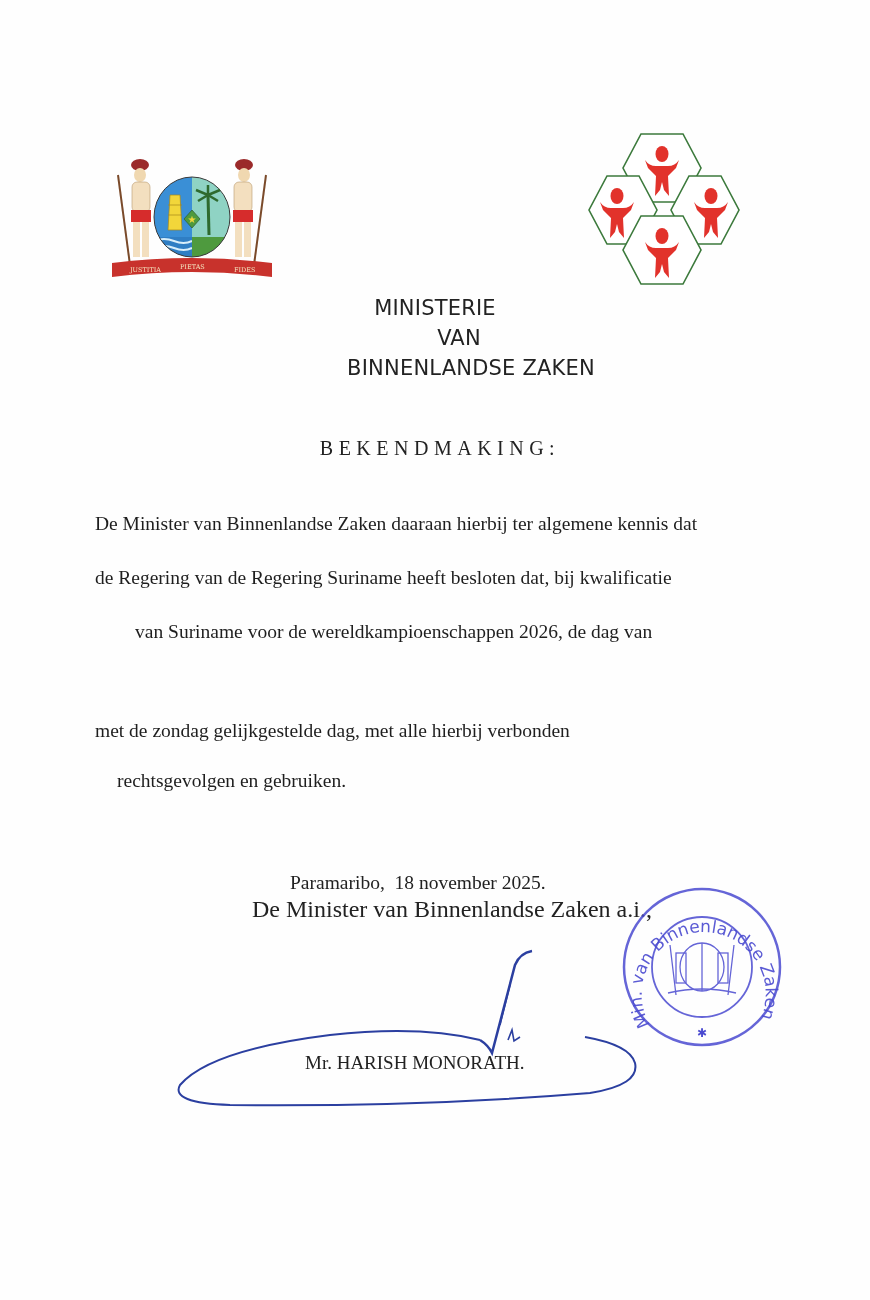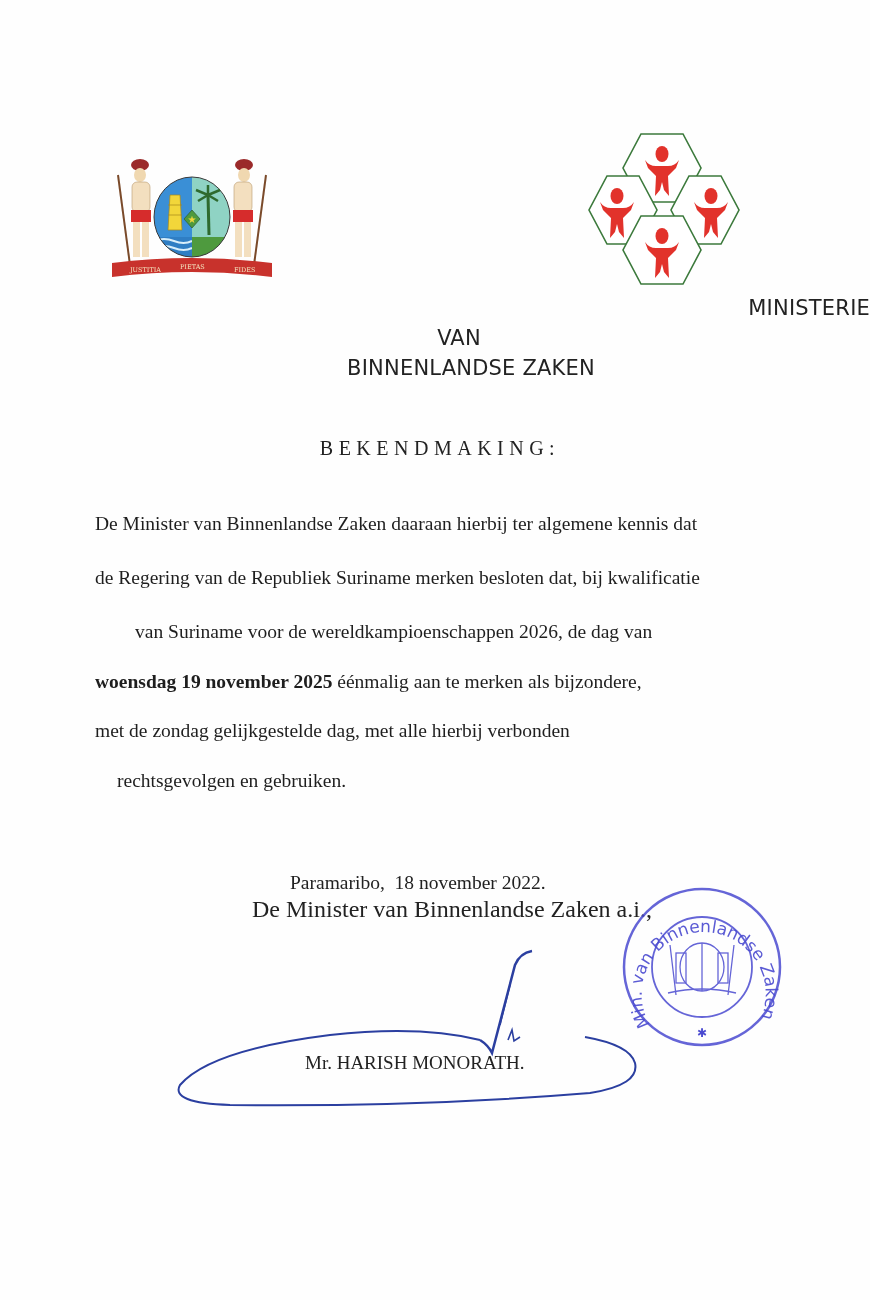--- a/index.html
+++ b/index.html
@@ -8,21 +8,21 @@
     font-family: "Liberation Serif", serif; color: #1c1c1c;
   }
   .page { position: absolute; left: 0; top: 0; width: 870px; height: 1300px; background: #fefefe; }
   .abs { position: absolute; }
   .coat { left: 108px; top: 155px; width: 168px; height: 125px; }
   .logo { left: 585px; top: 128px; width: 162px; height: 162px; }
   .heading {
     left: 0; width: 870px; text-align: center; font-family: "DejaVu Sans", sans-serif;
     font-size: 21px; color: #222; letter-spacing: 0.2px;
   }
-  .h1 { top: 296px; left: 0px; text-align: right; }
+  .h1 { top: 296px; left: 0px; }
   .h2 { top: 326px; left: 0px; margin-left: 24px; }
   .h3 { top: 356px; left: 0px; margin-left: 36px; }
   .bekend {
     top: 437px; left: 0; width: 880px; text-align: center;
     font-family: "Liberation Serif", serif; font-size: 20px; letter-spacing: 5.5px; color: #222;
   }
   .body-line { left: 95px; font-size: 19.5px; color: #1e1e1e; white-space: nowrap; }
   .l1 { top: 513px; } .l2 { top: 567px; } .l3 { top: 621px; margin-left: 40px; }
   .l4 { top: 671px; } .l5 { top: 720px; } .l6 { top: 770px; margin-left: 22px; }
   .bold { font-weight: bold; }
@@ -106,29 +106,26 @@
     </svg>
   </div>
 
   <div class="abs heading h1">MINISTERIE</div>
   <div class="abs heading h2">VAN</div>
   <div class="abs heading h3">BINNENLANDSE ZAKEN</div>
 
   <div class="abs bekend">BEKENDMAKING:</div>
 
   <div class="abs body-line l1">De Minister van Binnenlandse Zaken daaraan hierbij ter algemene kennis dat</div>
-  <div class="abs body-line l2">de Regering van de Republiek Suriname merken besloten dat, bij kwalificatie</div>
+  <div class="abs body-line l2">de Regering van de Regering Suriname heeft besloten dat, bij kwalificatie</div>
   <div class="abs body-line l3">van Suriname voor de wereldkampioenschappen 2026, de dag van</div>
-  <div class="abs body-line l4">
-    <span class="bold">woensdag 19 november 2025</span><span> éénmalig aan te merken als bijzondere,</span>
-  </div>
   <div class="abs body-line l5">met de zondag gelijkgestelde dag, met alle hierbij verbonden</div>
   <div class="abs body-line l6">rechtsgevolgen en gebruiken.</div>
 
-  <div class="abs place" style="white-space: pre;">Paramaribo,  18 november 2022.</div>
+  <div class="abs place" style="white-space: pre;">Paramaribo,  18 november 2025.</div>
   <div class="abs sig-title">De Minister van Binnenlandse Zaken a.i.,</div>
 
   <div class="abs signature">
     <svg width="480" height="165" viewBox="0 0 480 165">
       <path d="M310 95 Q250 80 160 90 Q40 105 10 140 Q0 158 60 160 Q250 162 420 148 Q470 140 465 118 Q460 100 415 92" fill="none" stroke="#2b3fa0" stroke-width="2"></path>
       <path d="M310 95 Q318 100 322 108 L345 20 Q350 8 362 6" fill="none" stroke="#2b3fa0" stroke-width="2.5"></path>
       <path d="M340 40 L330 80" fill="none" stroke="#2b3fa0" stroke-width="1.5"></path>
       <path d="M338 95 L342 85 L344 96 L350 92" fill="none" stroke="#2b3fa0" stroke-width="1.6"></path>
     </svg>
   </div>

